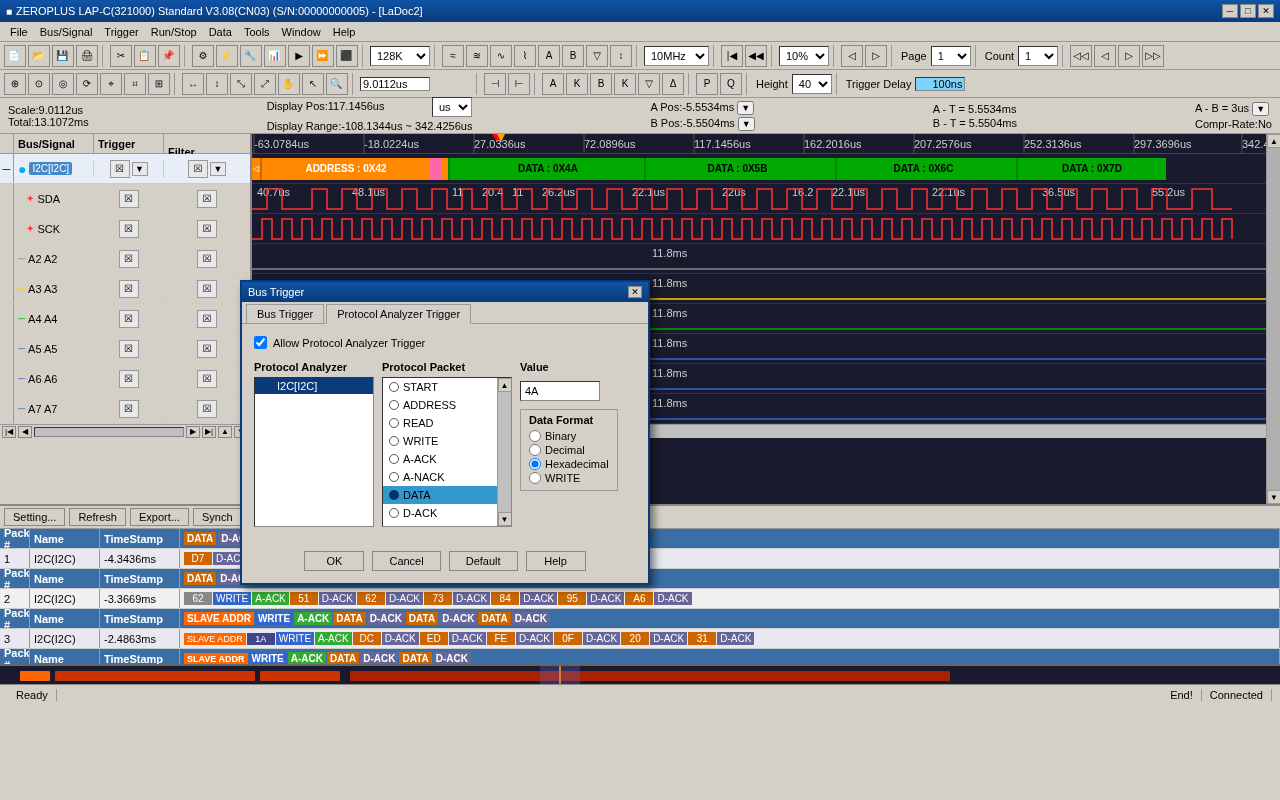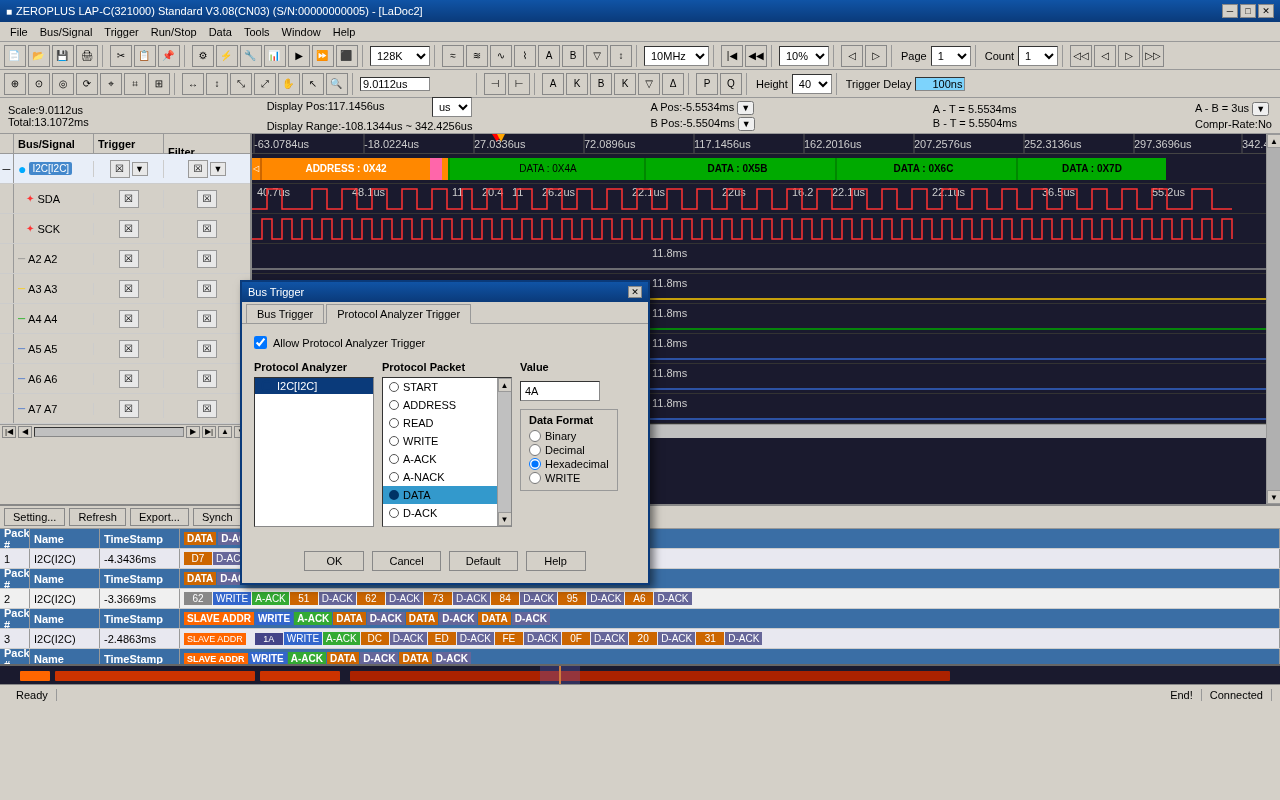--- a/index.html
+++ b/index.html
@@ -663,21 +663,21 @@
       </div>
 
       <div style="height:30px; background:#1a1a2e; border-bottom:1px solid #333; display:flex; align-items:center; padding:2px 0; position:relative; overflow:hidden;">
 
         <div style="width:8px; height:22px; background:#ff8800; display:flex; align-items:center; justify-content:center; font-size:8px; color:white;">◁</div>
         <div style="width:170px; height:22px; background:#ff8800; display:flex; align-items:center; justify-content:center; font-size:10px; font-weight:bold; color:white; border-left:2px solid #cc6600;">ADDRESS : 0X42</div>
         <div style="width:6px; height:22px; background:#ff66aa; display:flex; align-items:center; justify-content:center;"></div>
         <div style="width:6px; height:22px; background:#ff66aa;"></div>
         <div style="width:6px; height:22px; background:#ff8800;"></div>
 
-        <div style="width:190px; height:22px; background:#00aa00; display:flex; align-items:center; justify-content:center; font-size:10px; font-weight:normal; color:black; border-left:2px solid #008800;padding-left:8px;">DATA : 0X4A</div>
+        <div style="width:190px; height:22px; background:#00aa00; display:flex; align-items:center; justify-content:center; font-size:10px; font-weight:bold; color:black; border-left:2px solid #008800;padding-left:8px;">DATA : 0X4A</div>
         <div style="width:6px; height:22px; background:#00aa00;"></div>
 
         <div style="width:185px; height:22px; background:#00aa00; display:flex; align-items:center; justify-content:center; font-size:10px; font-weight:bold; color:black; border-left:2px solid #008800;">DATA : 0X5B</div>
         <div style="width:6px; height:22px; background:#00aa00;"></div>
 
         <div style="width:175px; height:22px; background:#00aa00; display:flex; align-items:center; justify-content:center; font-size:10px; font-weight:bold; color:black; border-left:2px solid #008800;">DATA : 0X6C</div>
         <div style="width:6px; height:22px; background:#00aa00;"></div>
 
         <div style="width:150px; height:22px; background:#00aa00; display:flex; align-items:center; justify-content:center; font-size:10px; font-weight:bold; color:black; border-left:2px solid #008800;">DATA : 0X7D</div>
       </div>
@@ -867,21 +867,21 @@
             <span class="dc dc-dack">D-ACK</span>
         </div>
       </div>
 
       <div class="packet-row pkt-row-3">
         <div class="pkt-cell pkt-num">3</div>
         <div class="pkt-cell pkt-name">I2C(I2C)</div>
         <div class="pkt-cell pkt-ts">-2.4863ms</div>
         <div class="pkt-cell pkt-data" style="flex:1; overflow:hidden; gap:1px;">
           <span class="dc dc-slave" style="font-size:9px;">SLAVE ADDR</span>
-          <span class="dc" style="background:#444488; color:white; font-size:9px;margin-left:8px;">1A</span>
+          <span class="dc" style="background:#444488; color:white; font-size:9px;">1A</span>
           <span class="dc dc-write">WRITE</span>
             <span class="dc dc-aack">A-ACK</span>
           <span class="dc dc-data">DC</span>
             <span class="dc dc-dack">D-ACK</span>
           <span class="dc dc-data">ED</span>
             <span class="dc dc-dack">D-ACK</span>
           <span class="dc dc-data">FE</span>
             <span class="dc dc-dack">D-ACK</span>
           <span class="dc dc-data">0F</span>
             <span class="dc dc-dack">D-ACK</span>

